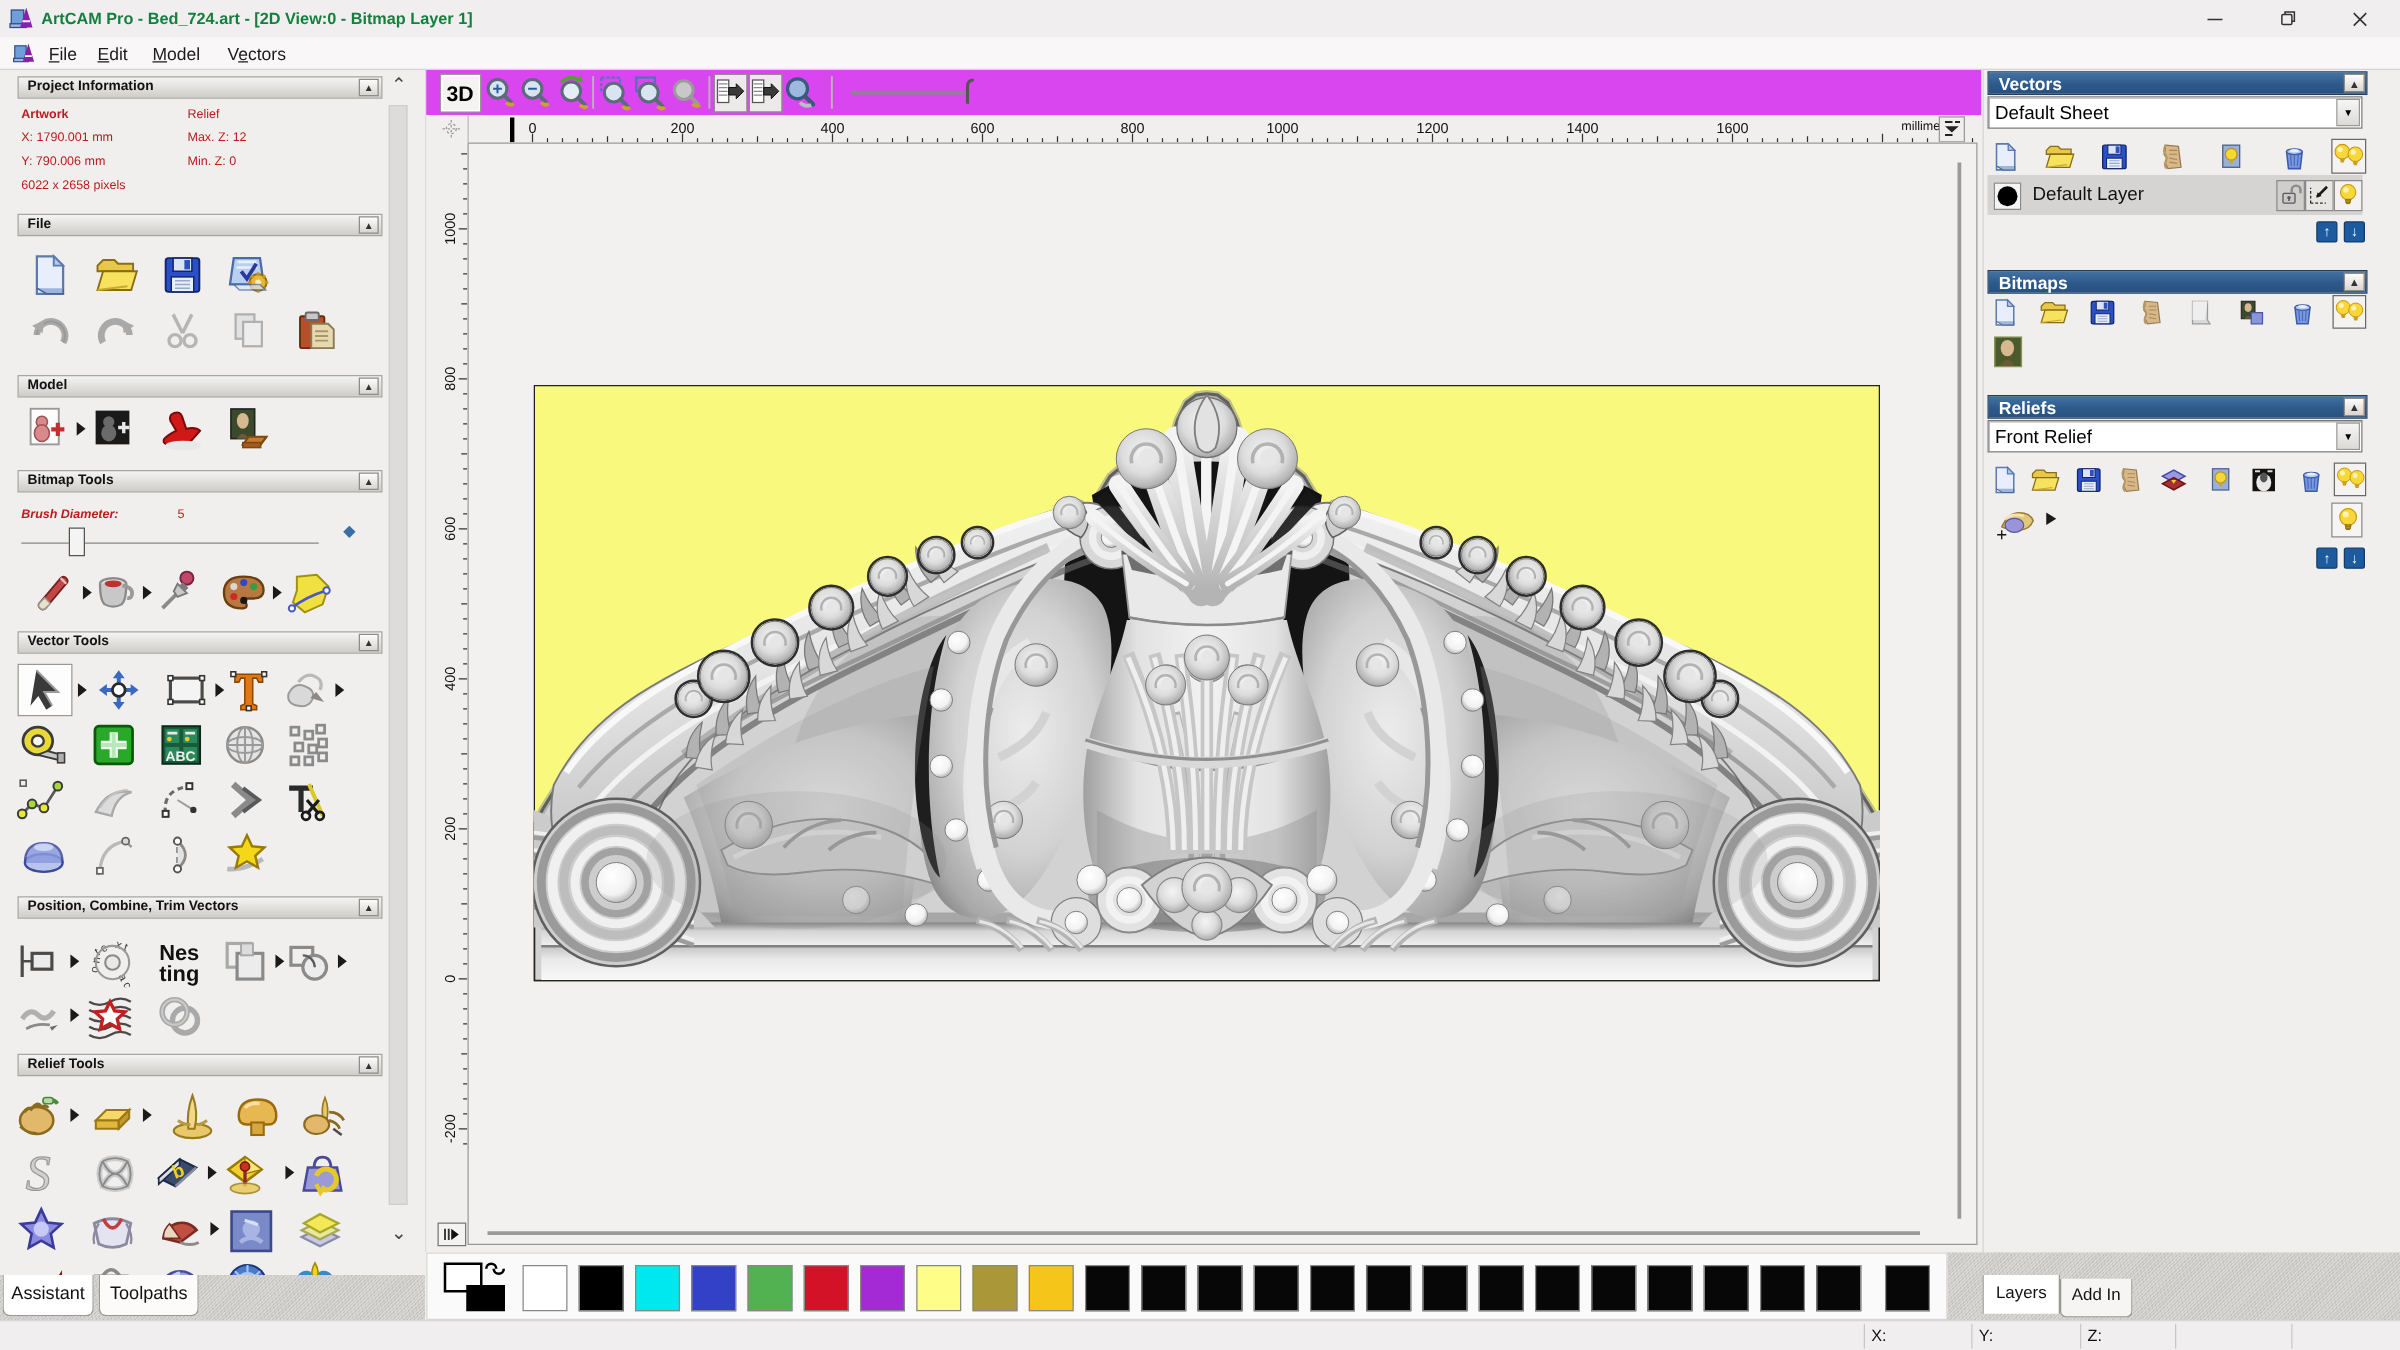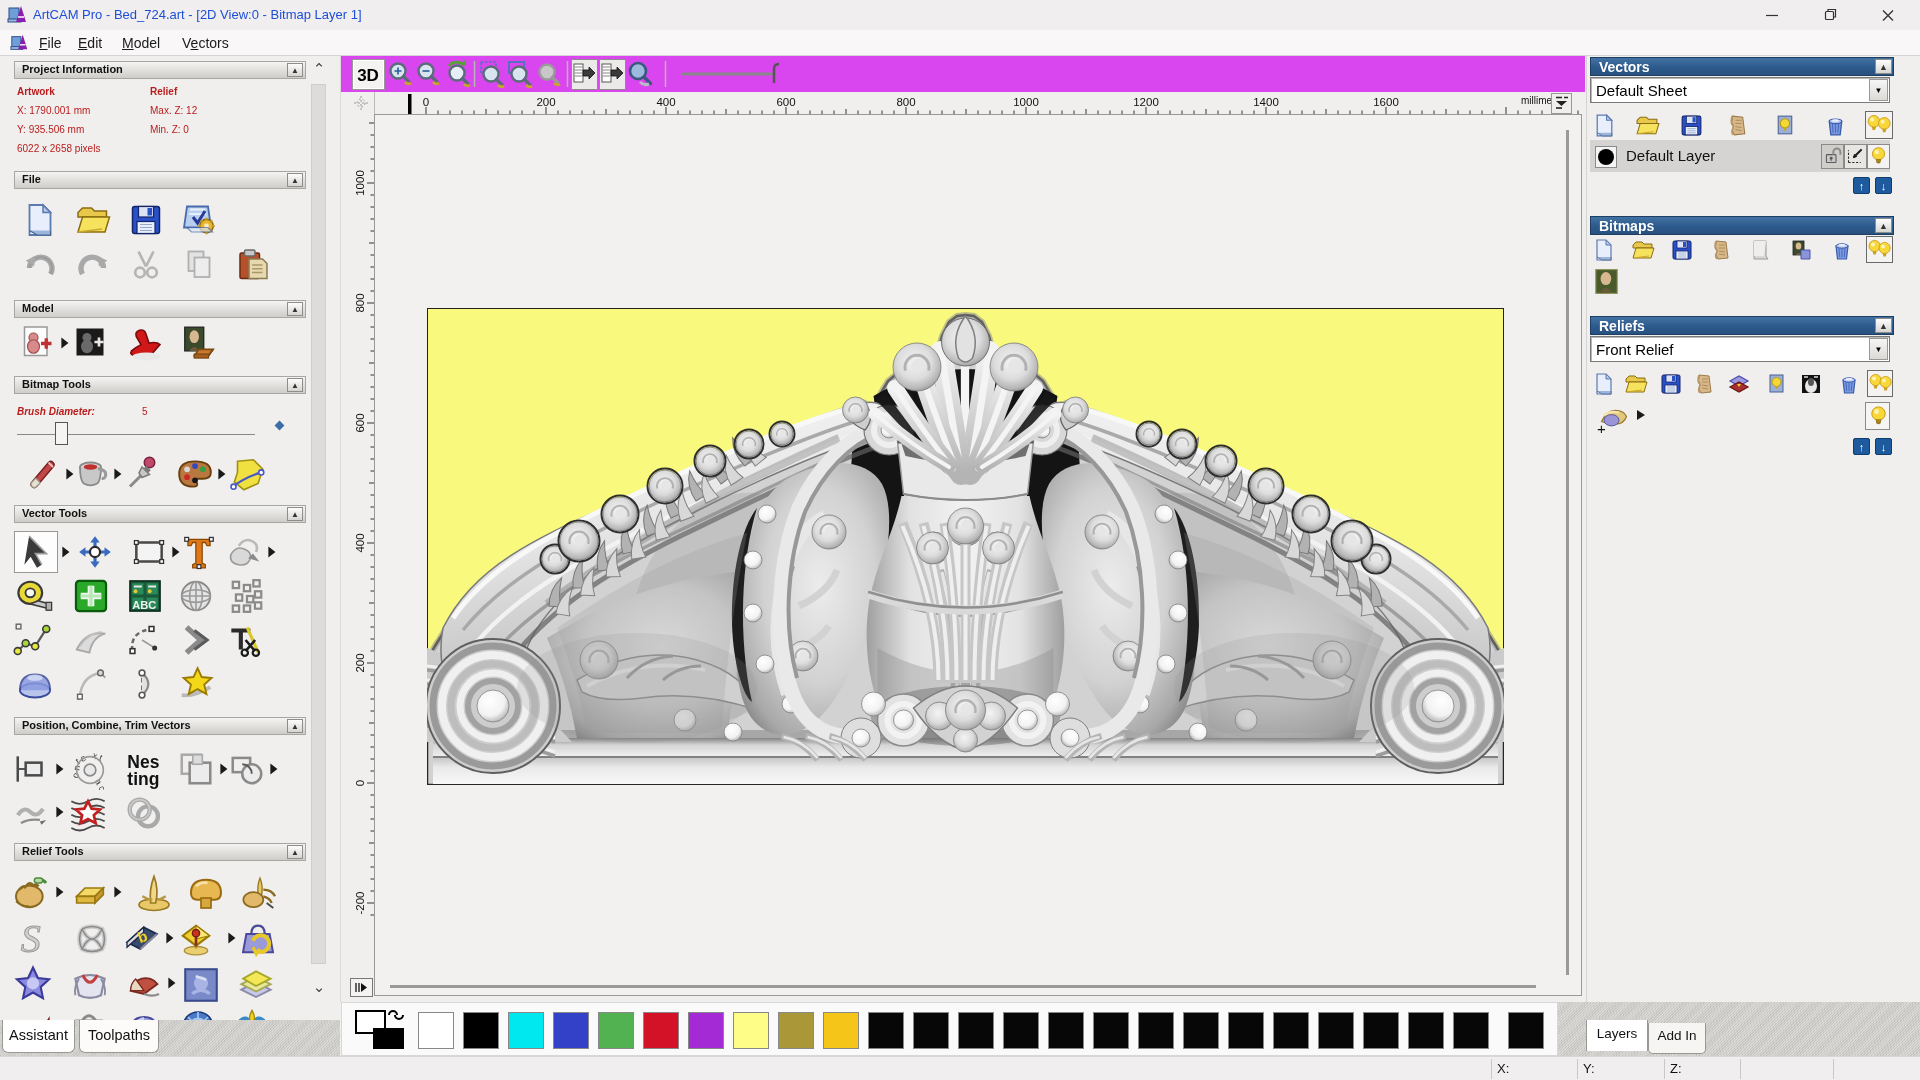--- a/index.html
+++ b/index.html
@@ -2,21 +2,21 @@
 <html><head>
 <meta charset="utf-8">
 <style>
   * { margin:0; padding:0; box-sizing:border-box; }
   html,body { width:1920px; height:1080px; overflow:hidden; font-family:"Liberation Sans", sans-serif; }
   body { position:relative; background:#f0efee; }
   .abs { position:absolute; }
 
   
   #titlebar { left:0; top:0; width:1920px; height:30px; background:#f1eef0; }
-  #titlebar .ttext { left:33px; top:7px; font-size:13px; color:#1d4ed8; }
+  #titlebar .ttext { left:33px; top:7px; font-size:13px; color:#15803d;font-weight:bold; }
   .winbtn { top:0; width:46px; height:30px; color:#222; }
 
   
   #menubar { left:0; top:30px; width:1920px; height:26px; background:#f9f7f8; border-bottom:1px solid #d6d4d5; }
   .mitem { top:5px; font-size:14px; color:#1a1a1a; }
   .mitem u { text-decoration:underline; }
 
   
   #leftpanel { left:0; top:56px; width:340px; height:964px; background:#f0efee; }
   .lhdr { left:14px; width:292px; height:18px; background:linear-gradient(#f4f4f3,#cfcdc9); border:1px solid #a8a6a2; }
@@ -95,24 +95,24 @@
   <div class="abs mitem" style="left:182px">V<u>e</u>ctors</div>
 </div>
 
 <div class="abs" id="leftpanel">
 
   <div class="abs lhdr" style="top:5px">
       <span class="t">Project Information</span>
       <span class="btn">▲</span>
     </div>
   <div class="abs info" style="left:17px;top:30px;font-weight:bold">Artwork</div>
-  <div class="abs info" style="left:150px;top:30px;font-weight:bold">Relief</div>
+  <div class="abs info" style="left:150px;top:30px;font-weight:normal">Relief</div>
   <div class="abs info" style="left:17px;top:49px">X: 1790.001 mm</div>
   <div class="abs info" style="left:150px;top:49px">Max. Z: 12</div>
-  <div class="abs info" style="left:17px;top:68px">Y: 935.506 mm</div>
+  <div class="abs info" style="left:17px;top:68px">Y: 790.006 mm</div>
   <div class="abs info" style="left:150px;top:68px">Min. Z: 0</div>
   <div class="abs info" style="left:17px;top:87px">6022 x 2658 pixels</div>
 
   <div class="abs lhdr" style="top:115px">
       <span class="t">File</span>
       <span class="btn">▲</span>
     </div>
   <div class="abs" id="file-icons-1" style="left:0;top:140px"></div>
 
   <div class="abs lhdr" style="top:244px">

